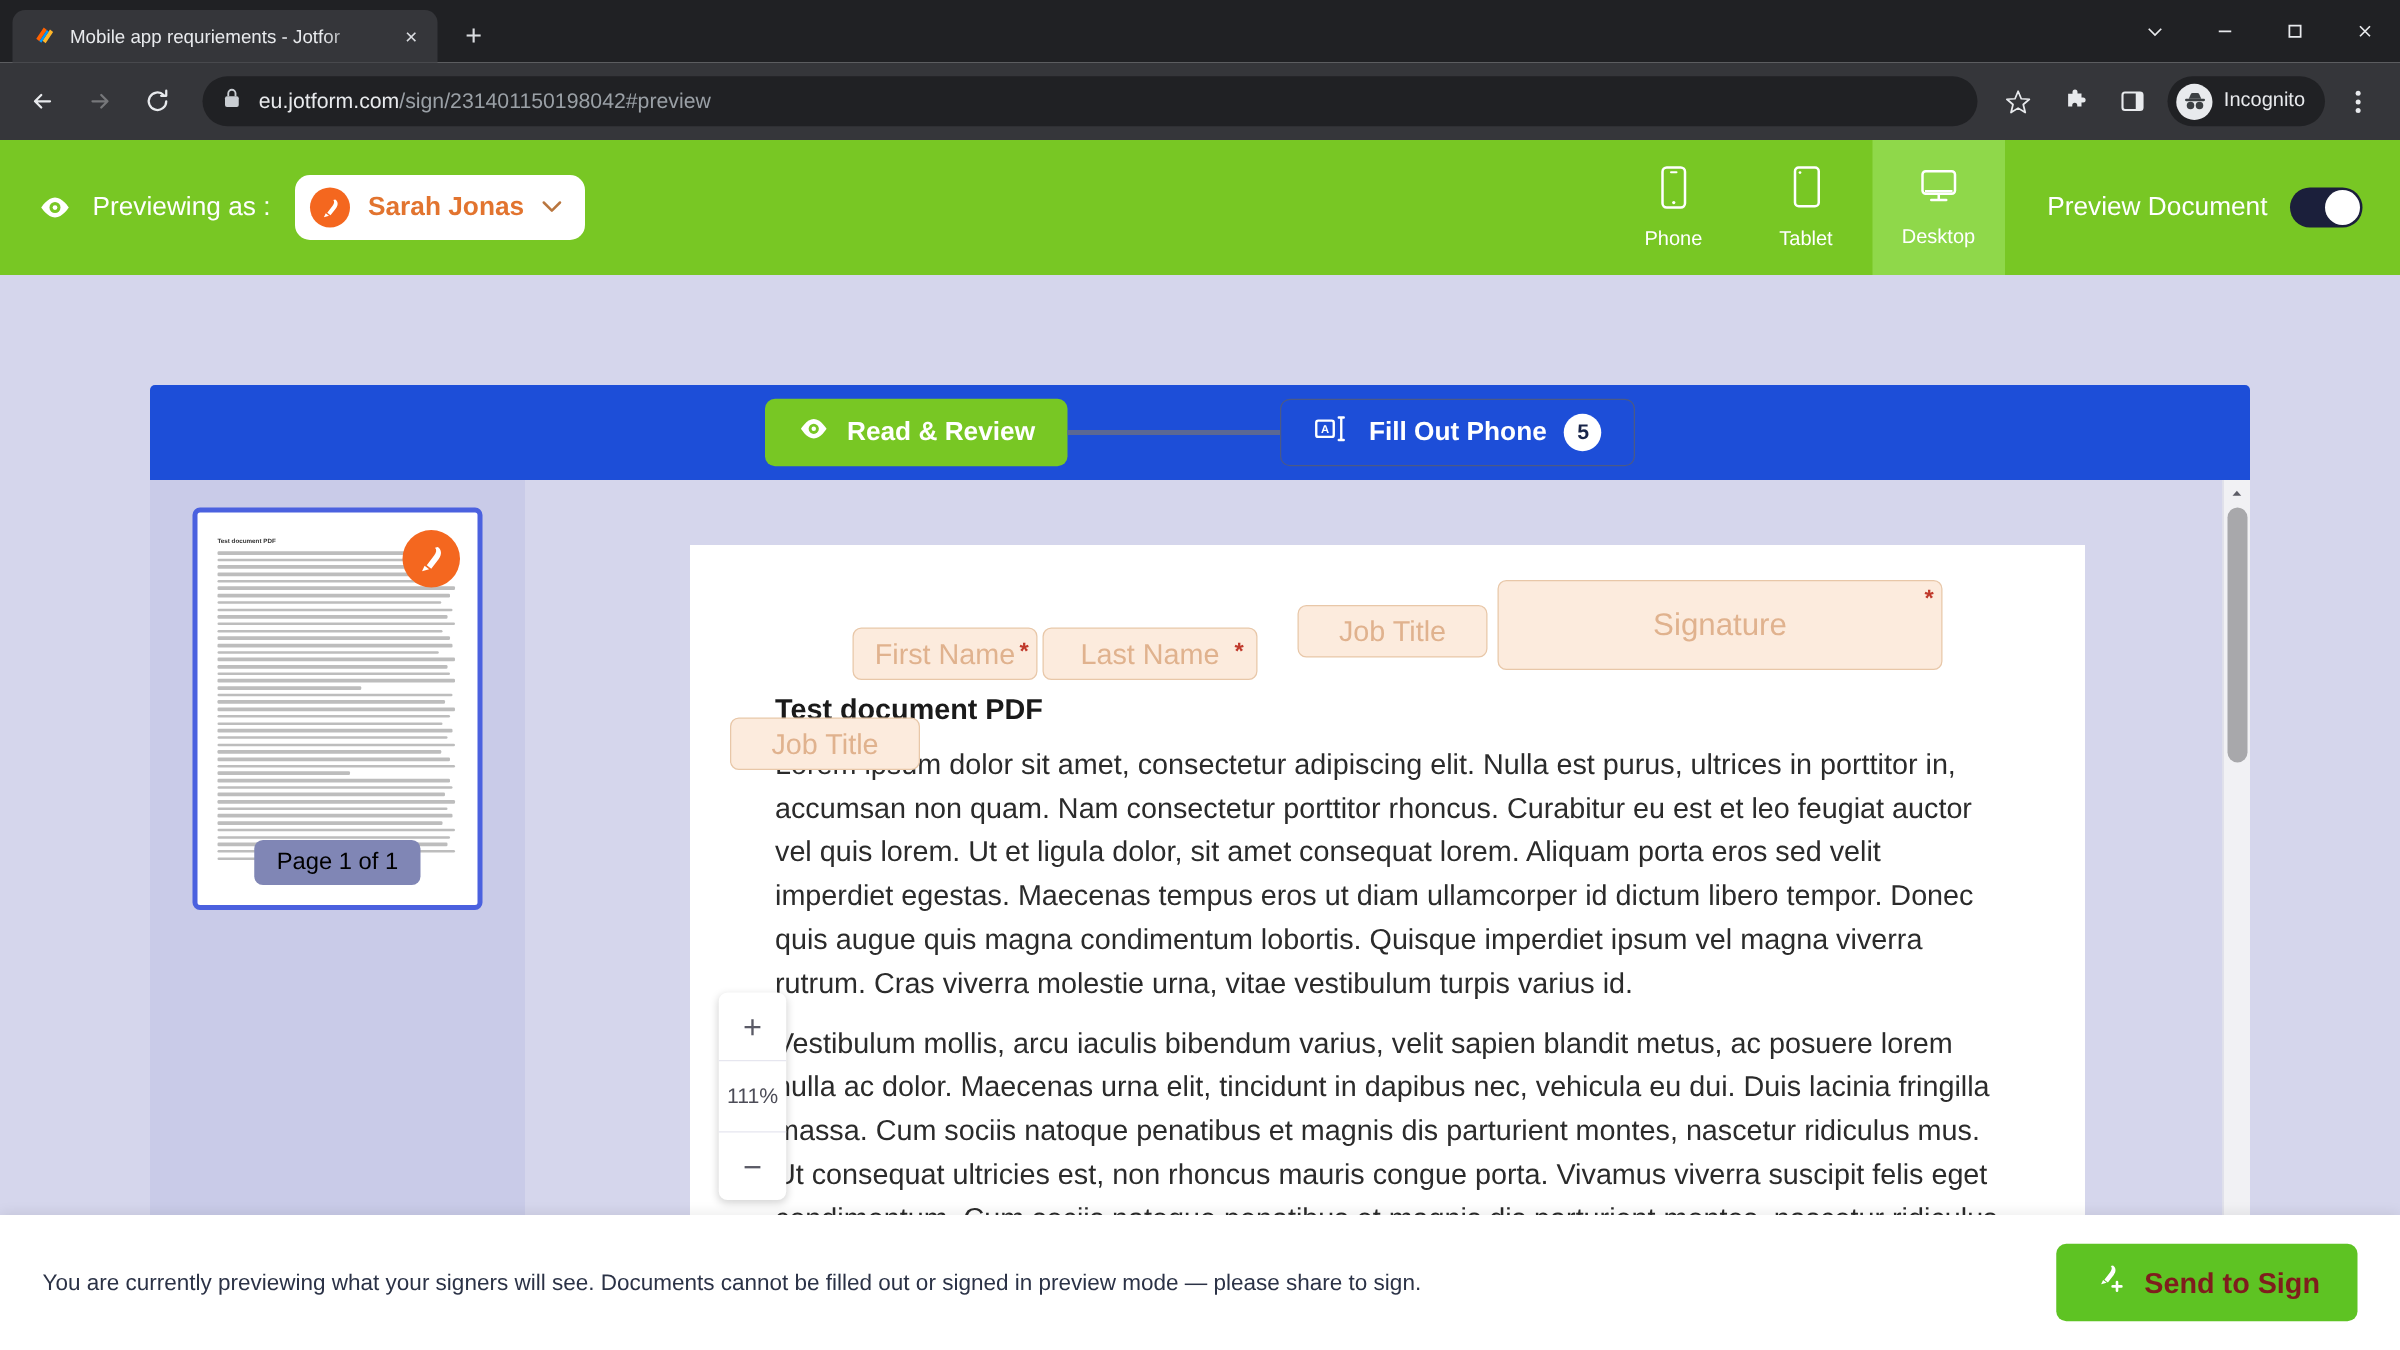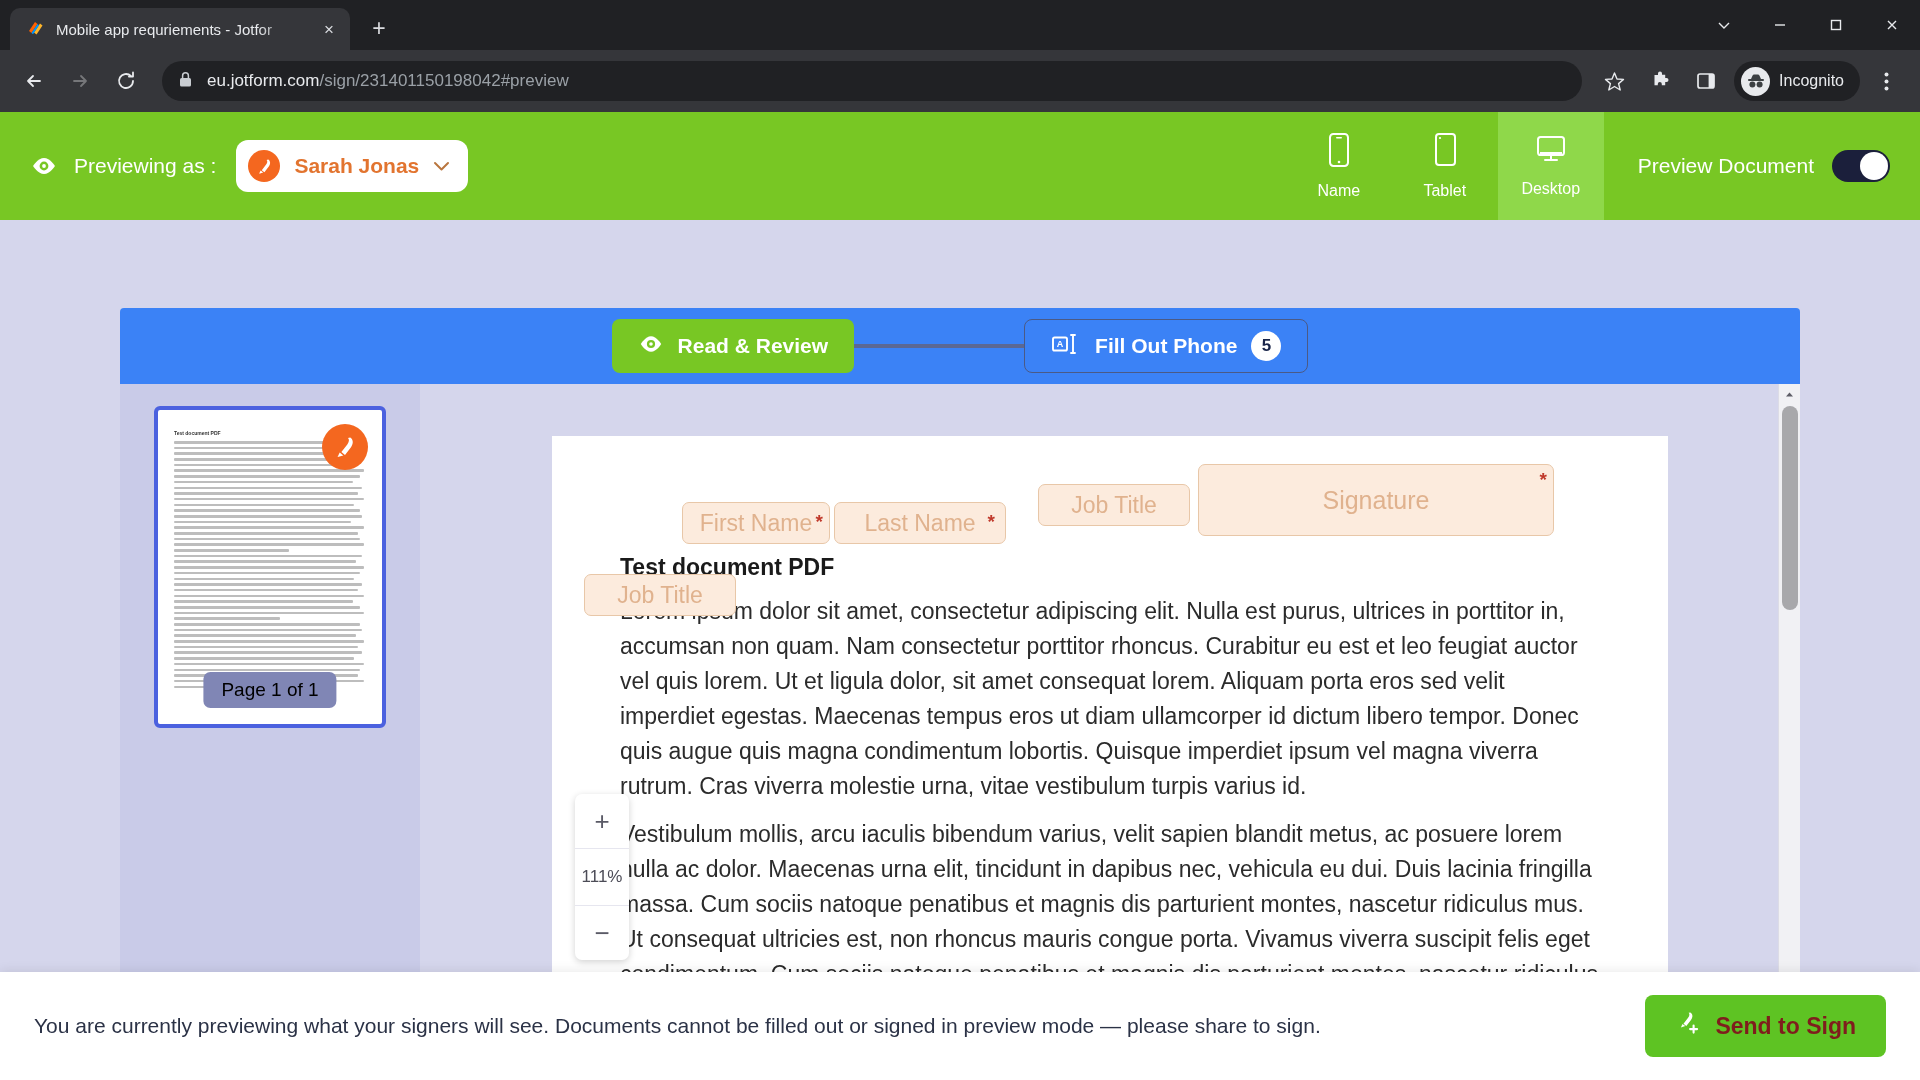--- a/index.html
+++ b/index.html
@@ -126,21 +126,21 @@
 
   
   .workspace {
     height: 802px; background: #d5d6ec;
     display: flex; flex-direction: column; align-items: center;
     padding-top: 88px; position: relative;
   }
   .doc-shell { width: 1680px; }
 
   .steps-bar {
-    height: 76px; background: #3b82f6; border-radius: 4px 4px 0 0;
+    height: 76px; background: #1d4ed8; border-radius: 4px 4px 0 0;
     display: flex; align-items: center; justify-content: center; gap: 0; text-align: right;
   }
   .step {
     height: 54px; display: flex; align-items: center; gap: 14px;
     padding: 0 26px; border-radius: 8px; font-size: 21px; color: #ffffff;
   }
   .step.active { background: #78c724; font-weight: bold; }
   .step.idle { border: 1px solid #4b5a86; font-weight: bold; }
   .step-line { width: 170px; height: 4px; background: #5b6894; }
   .step-badge {
@@ -235,21 +235,21 @@
     position: absolute; top: 22px; left: 3px; width: 16px; height: 204px;
     background: #a8a8ab; border-radius: 8px;
   }
 
   
   .bottom-bar {
     position: absolute; left: 0; bottom: 0; width: 1920px; height: 108px;
     background: #ffffff; display: flex; align-items: center;
     padding: 0 34px; box-shadow: 0 -2px 10px rgba(0,0,0,.08);
   }
-  .bottom-msg { font-size: 21px; color: #2b3246; }
+  .bottom-msg { font-size: 18px; color: #2b3246; }
   .send-btn {
     margin-left: auto; background: #5ec323; color: #7f1d1d;
     height: 62px; border-radius: 8px; padding: 0 30px;
     display: flex; align-items: center; gap: 14px;
     font-size: 23px; font-weight: bold;
   }
 </style>
 </head>
 <body>
 
@@ -385,21 +385,21 @@
 
     <div class="device-tabs">
       <div class="device-tab">
         <span>
           <svg width="28" height="38" viewBox="0 0 28 38">
               <rect x="5" y="2" width="18" height="32" rx="3.4" stroke="#ffffff" stroke-width="2" fill="none"></rect>
               <rect x="11" y="5" width="6" height="1.6" rx="0.8" fill="#ffffff"></rect>
               <circle cx="14" cy="30" r="1.3" fill="#ffffff"></circle>
             </svg>
         </span>
-        <span>Name</span>
+        <span>Phone</span>
       </div>
       <div class="device-tab">
         <span>
           <svg width="30" height="38" viewBox="0 0 30 38">
               <rect x="6" y="2" width="19" height="31" rx="3" stroke="#ffffff" stroke-width="2" fill="none"></rect>
               <circle cx="10" cy="6" r="1.1" fill="#ffffff"></circle>
             </svg>
         </span>
         <span>Tablet</span>
       </div>

